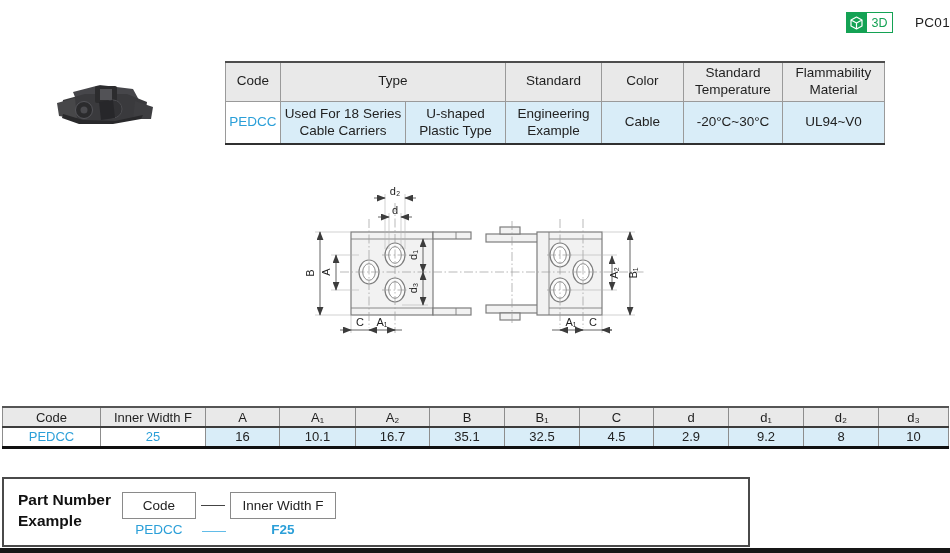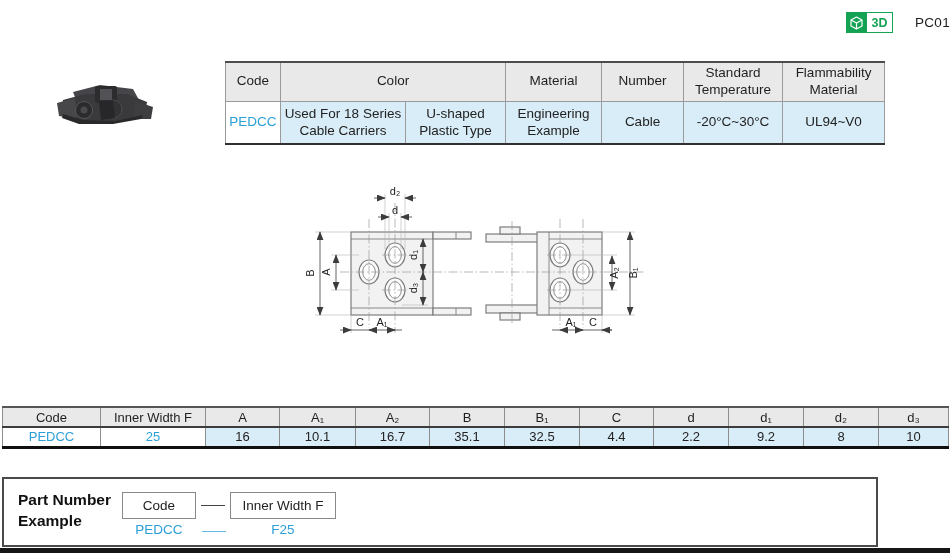--- a/index.html
+++ b/index.html
@@ -7,21 +7,21 @@
   .page {
     position:relative; width:950px; height:553px; background:#fff;
     font-family:"Liberation Sans","DejaVu Sans",sans-serif; color:#222; overflow:hidden;
   }
   
   .badge-row { position:absolute; top:12px; left:846px; height:21px; display:flex; align-items:center; }
   .badge-3d { display:flex; height:21px; cursor:pointer; }
   .badge-3d .cube { width:21px; height:21px; background:#14a254; display:flex; align-items:center; justify-content:center; }
   .badge-3d .lbl {
     width:26px; height:21px; border:1px solid #14a254; border-left:none; background:#fff;
-    color:#14a254; font-size:12.5px; font-weight:bold; display:flex; align-items:center; justify-content:center;
+    color:#14a254; font-size:12.5px; font-weight:normal; display:flex; align-items:center; justify-content:center;
   }
   .part-ref { margin-left:22px; font-size:13.5px; color:#1d1d1d; letter-spacing:.3px; }
   
   .photo { position:absolute; left:55px; top:78px; }
   
   .spec-table { position:absolute; left:225px; top:61px; width:659px; border-collapse:collapse; table-layout:fixed;
     font-size:13.5px; }
   .spec-table th, .spec-table td { border:1px solid #9a9a9a; text-align:center; vertical-align:middle; font-weight:normal; line-height:1.25; padding:2px 3px; }
   .spec-table thead th { background:#e9e9e9; height:39px; color:#1f1f1f; }
   .spec-table tbody td { height:43px; background:#d9edf8; }
@@ -33,30 +33,30 @@
   
   .dim-table { position:absolute; left:2px; top:406px; width:946px; border-collapse:collapse; table-layout:fixed; font-size:13px; }
   .dim-table th, .dim-table td { border:1px solid #8d8d8d; text-align:center; vertical-align:middle; font-weight:normal; padding:0 2px; }
   .dim-table thead th { background:#e9e9e9; height:20px; color:#1f1f1f; }
   .dim-table tbody td { height:20px; }
   .dim-table { border-top:2px solid #555; border-bottom:3px solid #101010; }
   .dim-table thead { border-bottom:2px solid #3c3c3c; }
   .dim-table td.hl { background:#d9edf8; }
   .dim-table td.code-val { color:#2b9fd8; cursor:pointer; background:#fff; }
   
-  .pn-box { position:absolute; left:2px; top:477px; width:876px; height:70px; border:2px solid #4a4a4a; background:#fff; }
+  .pn-box { position:absolute; left:2px; top:477px; width:748px; height:70px; border:2px solid #4a4a4a; background:#fff; }
   .pn-title { position:absolute; left:14px; top:11px; font-size:15.5px; font-weight:bold; line-height:1.35; color:#111; }
   .pn-node { position:absolute; top:13px; height:27px; border:1.5px solid #8a8a8a; background:#fff;
     display:flex; align-items:center; justify-content:center; font-size:13.5px; color:#222; }
   .pn-code-box { left:118px; width:74px; }
   .pn-width-box { left:226px; width:106px; }
   .pn-dash { position:absolute; left:197px; top:26px; width:24px; border-top:1.5px solid #444; }
   .pn-val { position:absolute; top:43px; font-size:13.5px; color:#2b9fd8; text-align:center; }
   .pn-code-val { left:118px; width:74px; }
-  .pn-width-val { left:226px; width:106px; }
+  .pn-width-val { left:226px; width:106px;font-weight:bold; }
   .pn-dash-blue { position:absolute; left:198px; top:52px; width:24px; border-top:1.5px solid #62bce8; }
   
   .bottom-bar { position:absolute; left:0; bottom:0; width:950px; height:5px; background:#161616; }
 </style>
 </head>
 <body>
 
 <div class="page">
 
   <div class="badge-row">
@@ -93,23 +93,23 @@
         <col style="width:125px">
         <col style="width:100px">
       <col style="width:96px">
         <col style="width:82px">
         <col style="width:99px">
         <col style="width:102px">
     </colgroup>
     <thead>
       <tr>
         <th>Code</th>
-        <th colspan="2">Color</th>
-        <th>Material</th>
-        <th>Number</th>
+        <th colspan="2">Type</th>
+        <th>Standard</th>
+        <th>Color</th>
         <th>Standard Temperature</th>
         <th>Flammability Material</th>
       </tr>
     </thead>
     <tbody>
       <tr>
         <td class="code-cell">PEDCC</td>
         <td>Used For 18 Series Cable Carriers</td>
         <td>U-shaped Plastic Type</td>
         <td>Engineering Example</td>
@@ -266,22 +266,22 @@
     </thead>
     <tbody>
       <tr>
         <td class="code-val">PEDCC</td>
         <td class="code-val">25</td>
         <td class="hl">16</td>
         <td class="hl">10.1</td>
         <td class="hl">16.7</td>
         <td class="hl">35.1</td>
         <td class="hl">32.5</td>
-        <td class="hl">4.4</td>
-        <td class="hl">2.2</td>
+        <td class="hl">4.5</td>
+        <td class="hl">2.9</td>
         <td class="hl">9.2</td>
         <td class="hl">8</td>
         <td class="hl">10</td>
       </tr>
     </tbody>
   </table>
 
   <div class="pn-box">
     <div class="pn-title">
       <div>Part Number</div>

